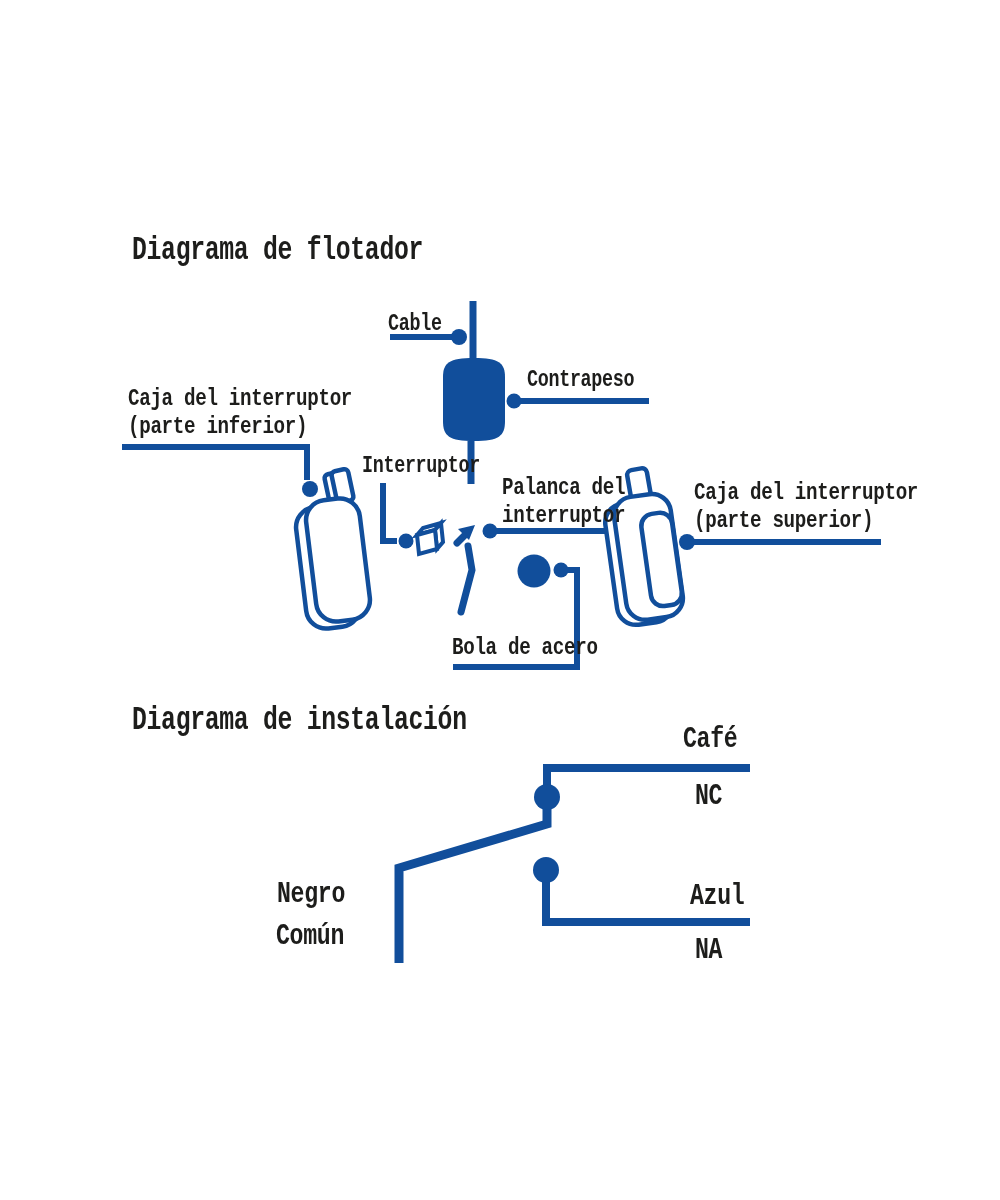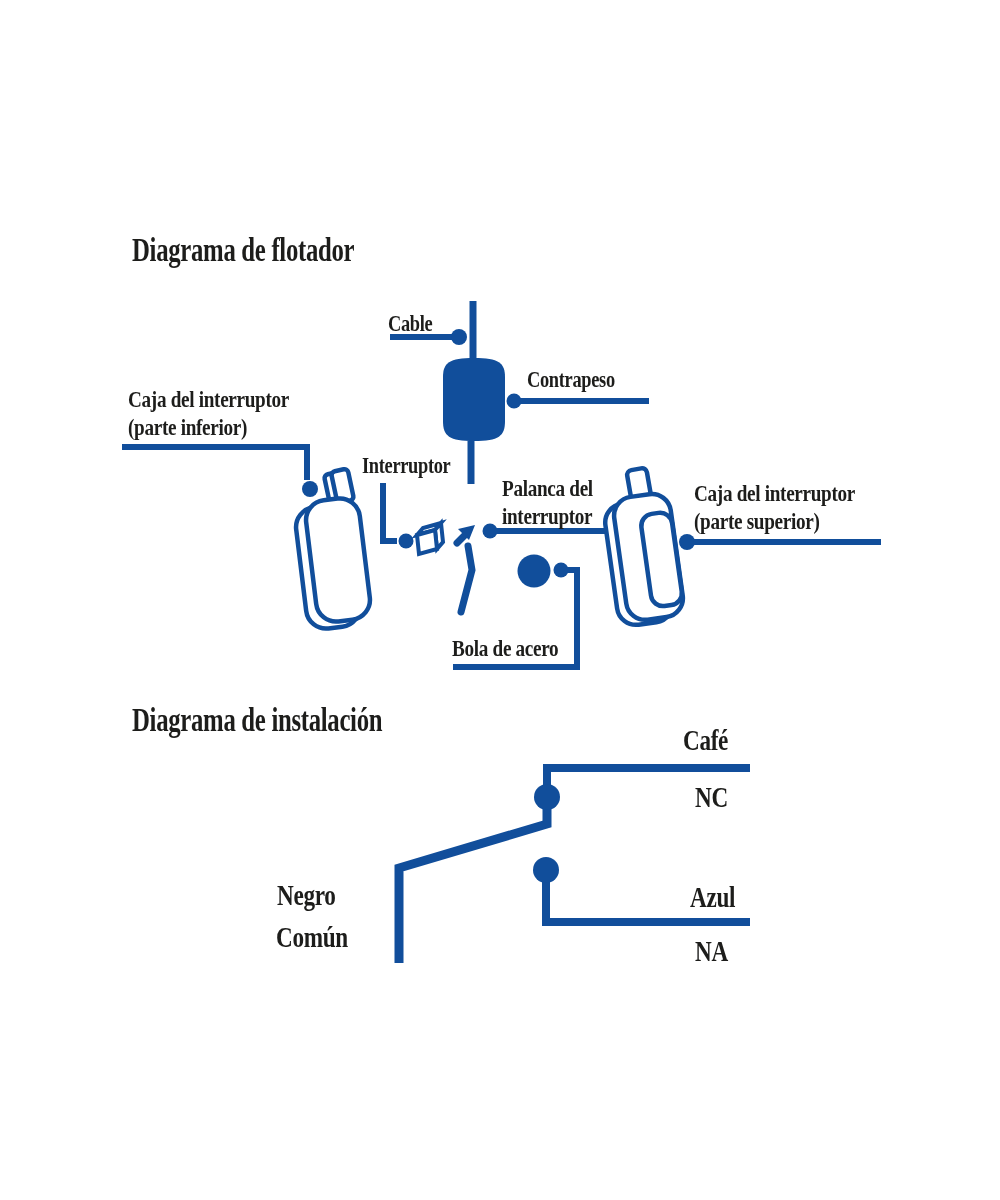--- a/index.html
+++ b/index.html
@@ -1,17 +1,17 @@
 <!DOCTYPE html>
 <html><head>
 <meta charset="utf-8">
 <style>
   html,body{margin:0;padding:0;background:#ffffff;}
   #page{position:relative;width:1000px;height:972px;background:#ffffff;overflow:hidden;
-        font-family:Liberation Serif, serif;}
+        font-family:Liberation Mono, monospace;}
   svg{position:absolute;left:0;top:0;}
   .lbl{position:absolute;font-weight:700;color:#1d1d1b;white-space:nowrap;
        transform:scaleX(0.8);transform-origin:left top;letter-spacing:-0.4px;}
   .title{font-size:33px;transform:scaleX(0.75);transform-origin:left top;}
   .s23{font-size:23px;line-height:26px;}
   .s24{font-size:24px;line-height:28px;}
   .s29{font-size:29px;line-height:32px;}
   .lbl span{display:block;}
 </style>
 </head>

